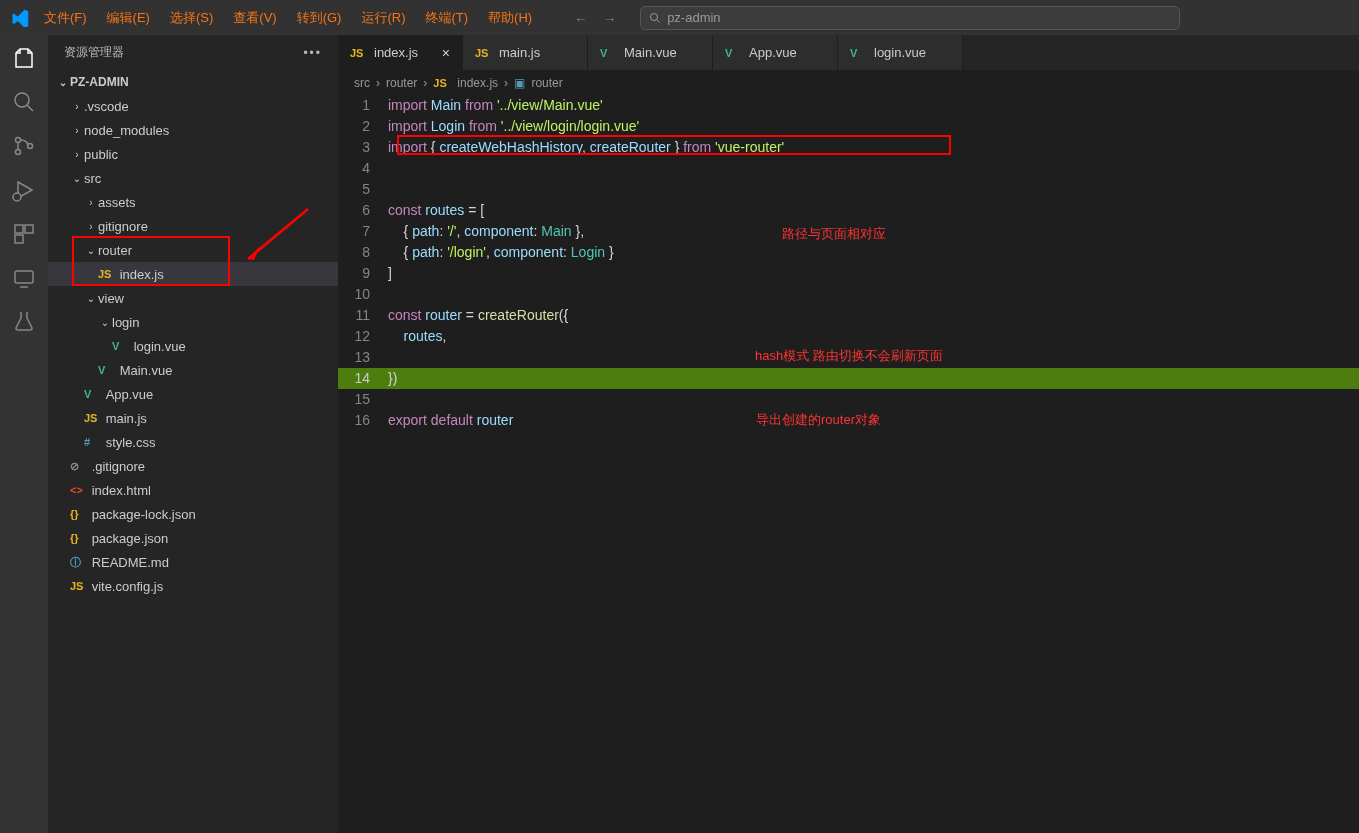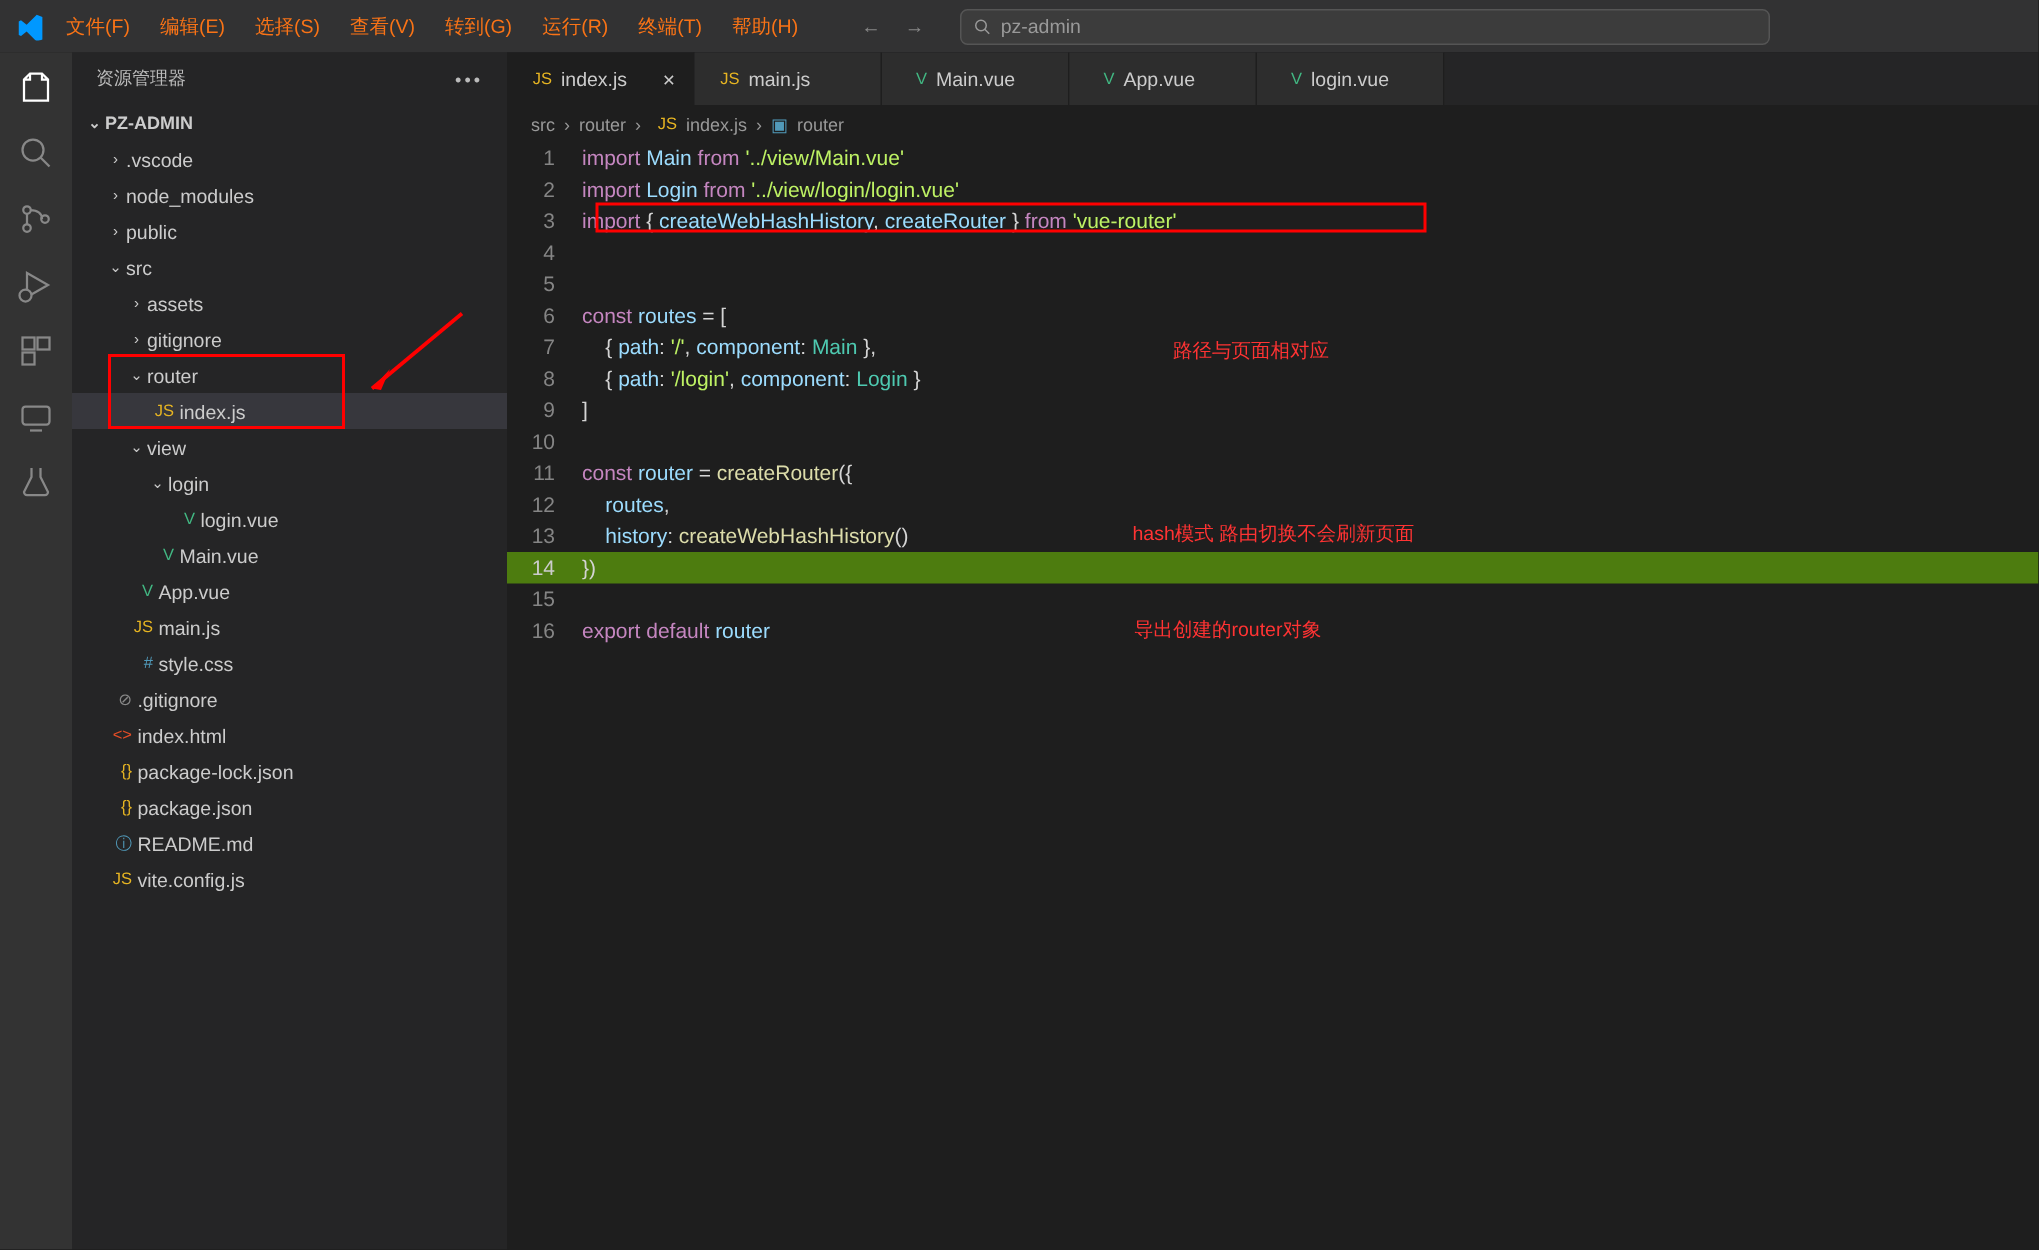--- a/index.html
+++ b/index.html
@@ -14,21 +14,21 @@
 .activity-bar{width:48px;background:#333;display:flex;flex-direction:column;align-items:center;padding-top:10px;gap:18px}
 .activity-icon{width:26px;height:26px;color:#888;cursor:pointer;display:flex;align-items:center;justify-content:center}
 .activity-icon.active{color:#fff}
 .sidebar{width:290px;background:#252526;display:flex;flex-direction:column}
 .sidebar-header{height:35px;display:flex;align-items:center;justify-content:space-between;padding:0 16px;font-size:12px;color:#bbb}
 .sidebar-title{height:24px;display:flex;align-items:center;padding:0 8px;font-weight:bold;font-size:12px;color:#ccc}
 .tree{flex:1;overflow:auto;font-size:13px}
 .tree-item{height:24px;display:flex;align-items:center;cursor:pointer;color:#ccc}
 .tree-item.active{background:#37373d}
 .chev{width:14px;text-align:center;color:#ccc;font-size:10px}
-.ficon{width:18px;text-align:right;font-size:11px;font-weight:normal}
+.ficon{width:18px;text-align:left;font-size:11px;font-weight:bold}
 .editor-area{flex:1;display:flex;flex-direction:column;background:#1e1e1e}
 .tabs{height:35px;background:#252526;display:flex}
 .tab{display:flex;align-items:center;padding:0 12px;gap:6px;background:#2d2d2d;border-right:1px solid #1e1e1e;cursor:pointer;font-size:13px;min-width:125px}
 .tab.active{background:#1e1e1e}
 .close-x{margin-left:auto;color:#ccc;font-size:14px}
 .breadcrumb{height:25px;display:flex;align-items:center;padding:0 16px;gap:6px;font-size:12px;color:#999}
 .editor{flex:1;position:relative;font-family:Consolas,"Courier New",monospace;font-size:14px;line-height:21px}
 .line{display:flex;position:relative}
 .lineno{width:50px;text-align:right;padding-right:18px;color:#858585}
 .code{white-space:pre}
@@ -278,21 +278,20 @@
       <div class="line">
           <span class="lineno">11</span>
           <span class="code"><span class="kw">const</span> <span class="obj">router</span><span class="punc"> = </span><span class="fn">createRouter</span><span class="punc">({</span></span>
         </div>
       <div class="line">
           <span class="lineno">12</span>
           <span class="code"><span>    </span><span class="var">routes</span><span class="punc">,</span></span>
         </div>
       <div class="line">
           <span class="lineno">13</span>
-          <span class="code"><span>    </span><span class="var">history</span><span class="punc">: </span><span class="fn">createWebHashHistory</span><span class="punc">()</span></span>
         </div>
       <div class="line" style="background:#4d7c0f">
           <span class="lineno" style="color:#ccc">14</span>
           <span class="code"><span class="punc">})</span></span>
         </div>
       <div class="line">
           <span class="lineno">15</span>
           <span class="code"></span>
         </div>
       <div class="line">

